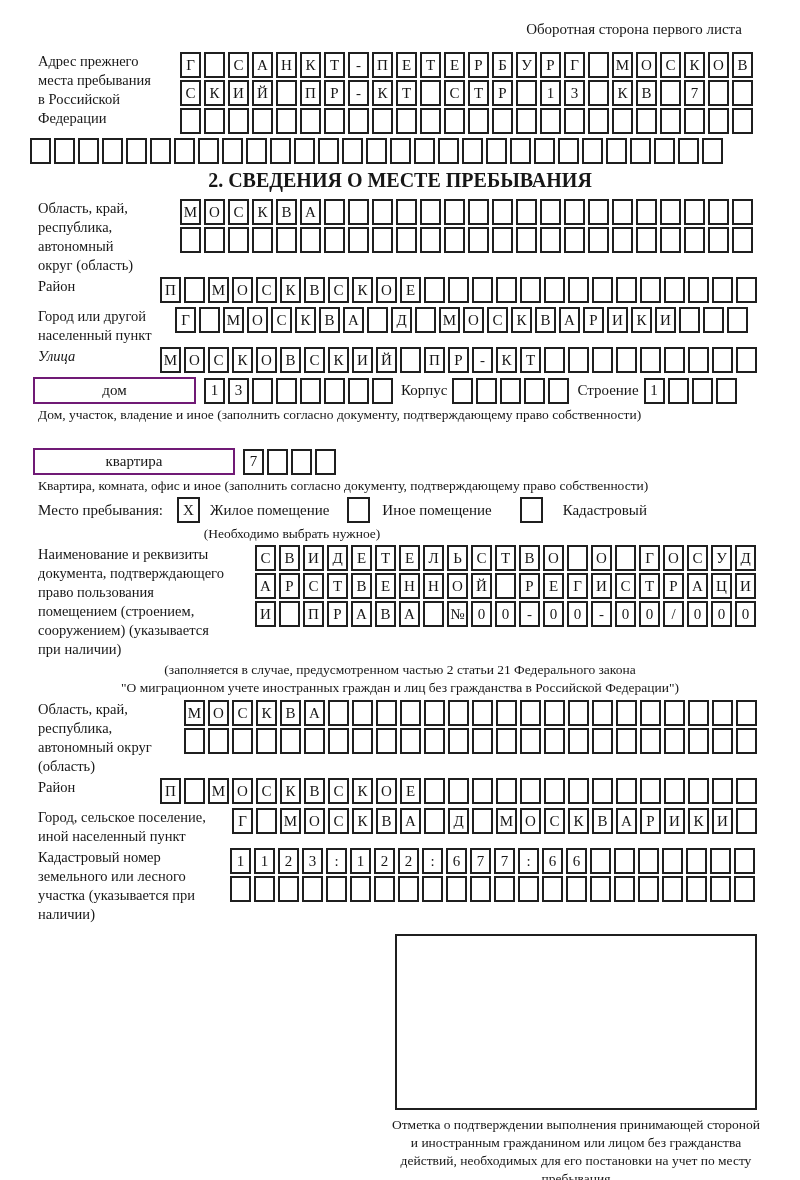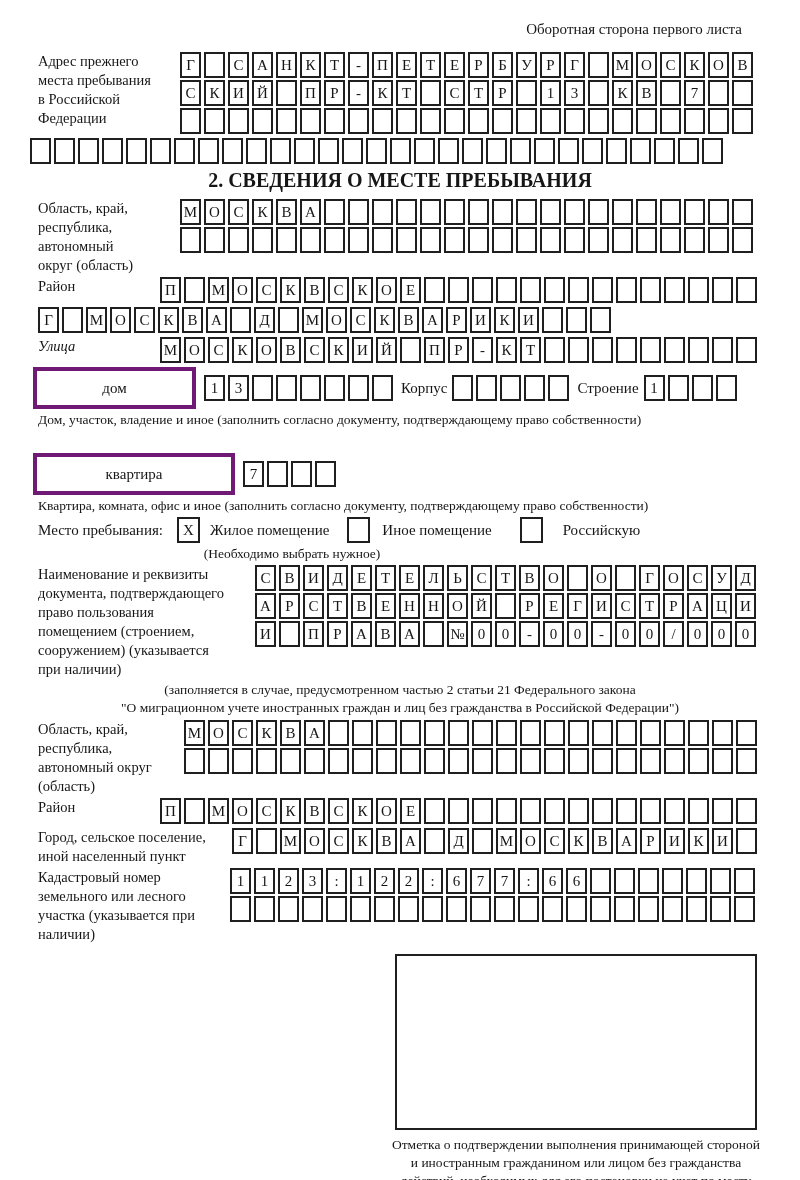--- a/index.html
+++ b/index.html
@@ -13,21 +13,21 @@
   .box-row{display:flex;margin-bottom:2px;}
   .cell{flex:none;box-sizing:border-box;width:21px;height:26px;border:2px solid #1f1f1f;
         margin-right:3px;display:flex;align-items:center;justify-content:center;
         font-size:15px;line-height:1;background:#fff;}
   .caption{font-size:13.5px;line-height:17px;margin:1px 0 3px;}
   .center{text-align:center;}
   .leftcap{margin-left:38px;}
   .sec-title{font-weight:bold;font-size:20px;text-align:center;margin:5px 0 7px;}
   .sub-title{font-weight:bold;font-size:15px;text-align:center;margin:7px 0 3px;}
   .hrow{display:flex;align-items:center;margin-bottom:2px;}
-  .field-box{flex:none;box-sizing:border-box;height:42px;border:4px solid #701a75;
+  .field-box{flex:none;box-sizing:border-box;height:27px;border:2px solid #701a75;
              display:flex;align-items:center;justify-content:center;font-size:15px;}
   .inline-lbl{flex:none;font-size:15px;margin:0 5px;}
   .cb{flex:none;box-sizing:border-box;width:23px;height:26px;border:2px solid #1f1f1f;
       display:flex;align-items:center;justify-content:center;font-size:15px;}
   .lbl15{flex:none;font-size:15px;}
   .stamp-box{width:362px;height:176px;border:2px solid #1f1f1f;margin:10px 0 6px 395px;
              box-sizing:border-box;background:#fff;}
   .stamp-caption{width:372px;margin-left:390px;text-align:center;font-size:13.5px;line-height:18px;}
   .inner-lbl{display:inline-block;}
 </style>
@@ -242,20 +242,21 @@
         <div class="cell"></div>
         <div class="cell"></div>
         <div class="cell"></div>
         <div class="cell"></div>
         <div class="cell"></div>
         <div class="cell"></div>
       </div>
   </div>
 
   <div class="fblock">
+    <div class="lbl" style="width:137px;">Город или другой населенный пункт</div>
     <div class="box-row">
         <div class="cell">Г</div>
         <div class="cell"></div>
         <div class="cell">М</div>
         <div class="cell">О</div>
         <div class="cell">С</div>
         <div class="cell">К</div>
         <div class="cell">В</div>
         <div class="cell">А</div>
         <div class="cell"></div>
@@ -349,21 +350,21 @@
   </div>
   <div class="caption leftcap">Квартира, комната, офис и иное (заполнить согласно документу, подтверждающему право собственности)</div>
 
   <div class="hrow" style="margin-left:38px;margin-top:3px;">
     <span class="lbl15" style="width:133px;">Место пребывания:</span>
     <div class="cb" style="margin-left:6px;">X</div>
     <span class="lbl15" style="margin-left:10px;">Жилое помещение</span>
     <div class="cb" style="margin-left:18px;"></div>
     <span class="lbl15" style="margin-left:12px;">Иное помещение</span>
     <div class="cb" style="margin-left:28px;"></div>
-    <span class="lbl15" style="margin-left:20px;">Российскую</span>
+    <span class="lbl15" style="margin-left:20px;">Кадастровый</span>
   </div>
   <div class="caption" style="width:584px;text-align:center;">(Необходимо выбрать нужное)</div>
 
   <div class="fblock" style="margin-top:3px;">
     <div class="lbl" style="width:217px;">
       <span class="inner-lbl" style="width:195px;">Наименование и реквизиты документа, подтверждающего право пользования помещением (строением, сооружением) (указывается при наличии)</span>
     </div>
     <div class="rows">
       <div class="box-row">
           <div class="cell">С</div>

